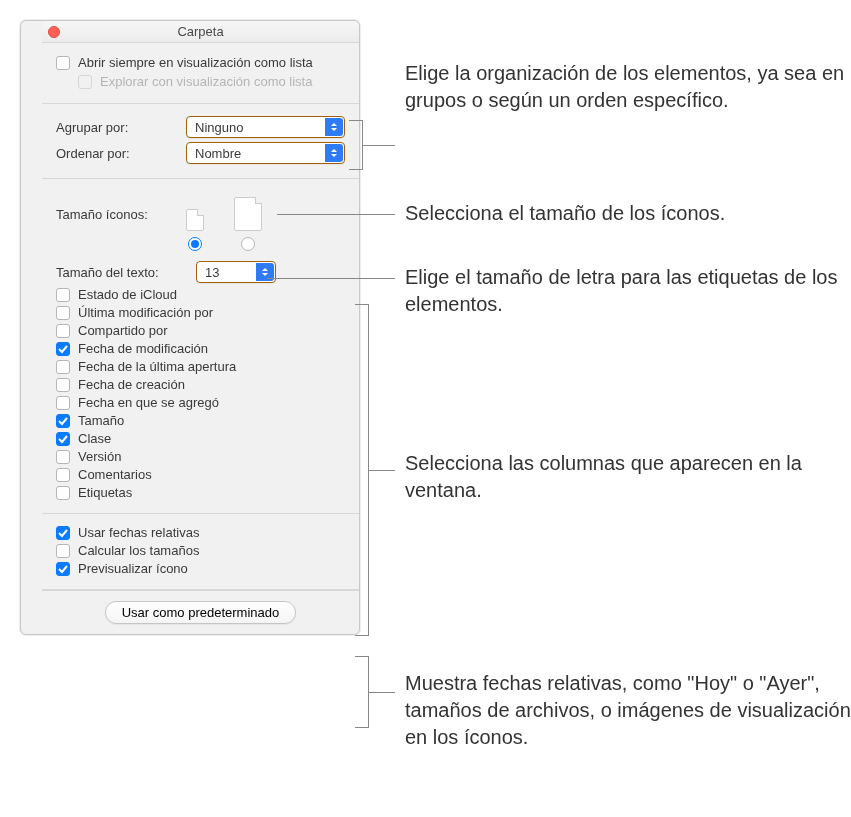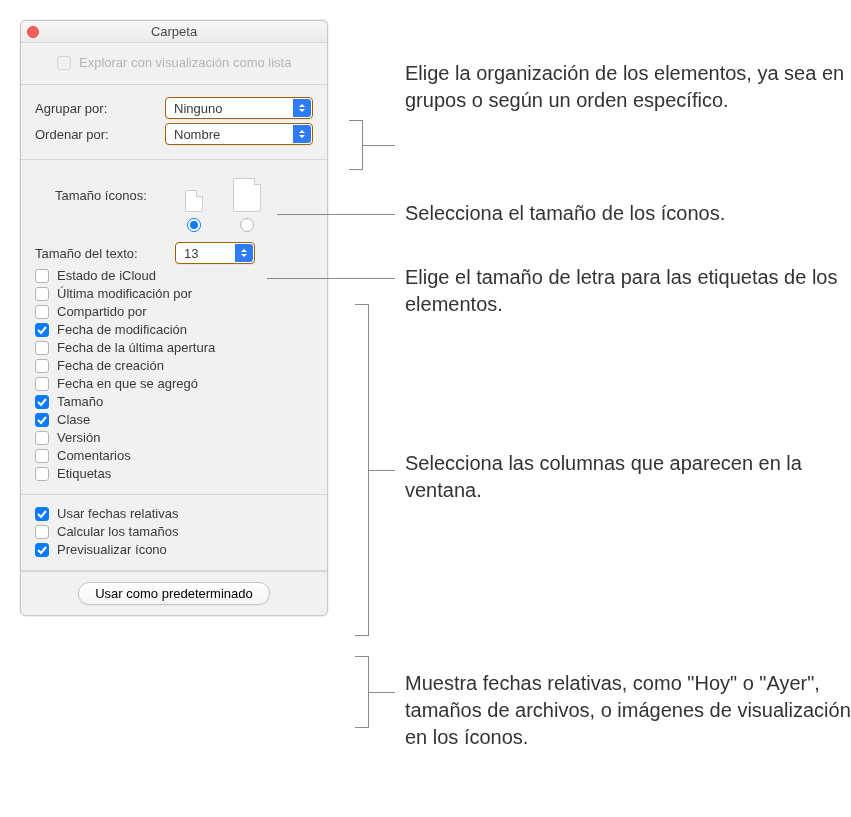--- a/index.html
+++ b/index.html
@@ -11,25 +11,26 @@
     width: 851px;
     height: 817px;
     position: relative;
   }
   .wrap {
     display: flex;
     align-items: flex-start;
     position: relative;
   }
   .panel {
-    width: 308px;
+    width: 340px;
     border: 1px solid #c8c8c8;
     border-radius: 6px;
     background: #f1f1f1;
     box-shadow: 0 0 0 1px #eee;
+    padding-left: 21px;
   }
   .titlebar {
     position: relative;
     height: 22px;
     border-bottom: 1px solid #d7d7d7;
     text-align: center;
     font-size: 13px;
     line-height: 22px;
     color: #4a4a4a;
     background: linear-gradient(#f6f6f6,#ececec);
@@ -188,20 +189,26 @@
 <body>
 
 <div class="wrap">
   <div class="panel">
     <div class="titlebar">
       <span class="close-dot"></span>
       <span>Carpeta</span>
     </div>
 
     <div class="section">
+      <div class="row">
+        <span class="chk">
+          
+        </span>
+        <span>Abrir siempre en visualización como lista</span>
+      </div>
       <div class="row" style="margin-left:22px;">
         <span class="chk disabled"></span>
         <span class="disabled-text">Explorar con visualización como lista</span>
       </div>
     </div>
 
     <div class="section">
       <div class="row">
         <span class="field-label">Agrupar por:</span>
         <div class="select">
@@ -212,21 +219,21 @@
       <div class="row">
         <span class="field-label">Ordenar por:</span>
         <div class="select">
           <span>Nombre</span>
           <span class="arrow-box"></span>
         </div>
       </div>
     </div>
 
     <div class="section">
-      <div class="row" style="align-items:flex-start;margin-left:20px;">
+      <div class="row" style="align-items:flex-start;">
         <span class="field-label" style="padding-top:16px;">Tamaño íconos:</span>
         <div class="icon-size-row">
           <div class="icon-prev">
             <span class="doc-icon"></span>
             <span class="radio selected"></span>
           </div>
           <div class="icon-prev">
             <span class="doc-icon large"></span>
             <span class="radio"></span>
           </div>

